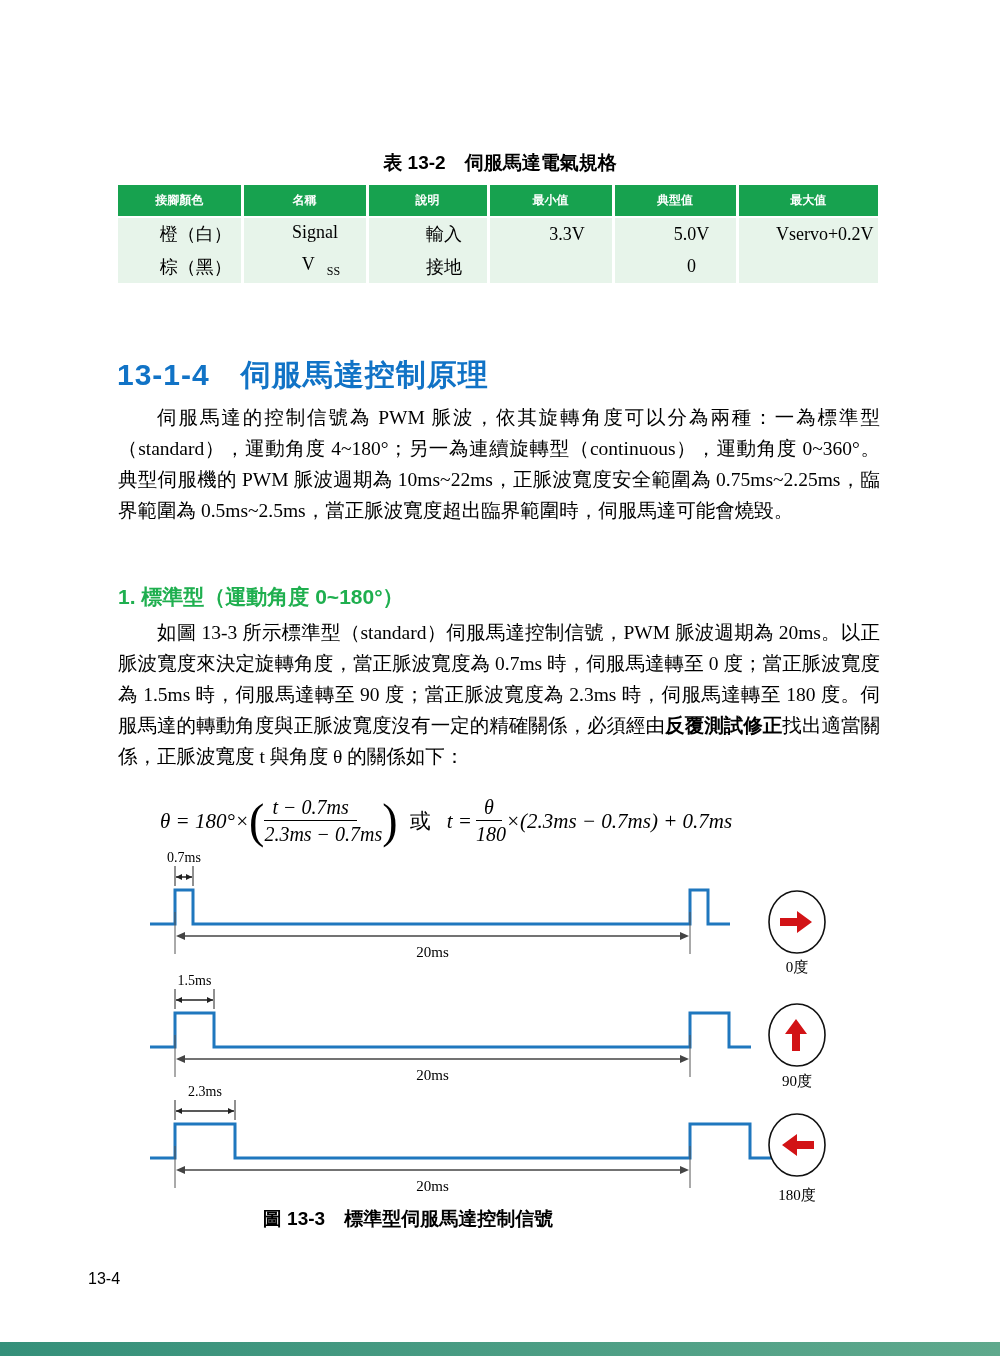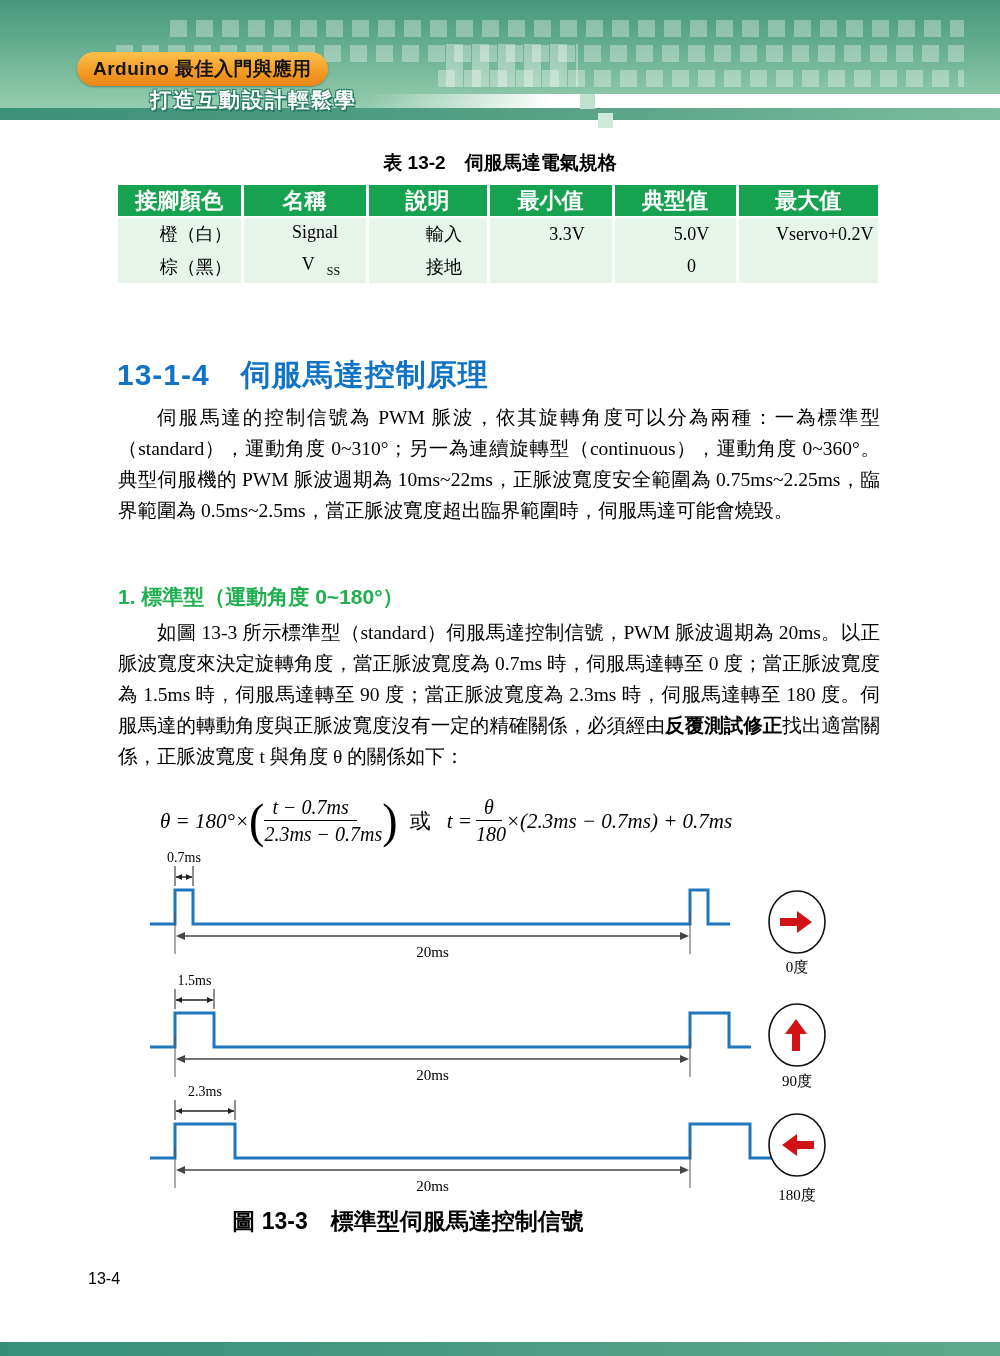--- a/index.html
+++ b/index.html
@@ -31,21 +31,21 @@
   .subtitle { position:absolute; left:150px; top:86px;
               font-family:"Liberation Sans", sans-serif; font-weight:bold; font-size:21px;
               color:#ffffff; letter-spacing:2px;
               text-shadow:1.5px 1.5px 0 #257a63, -1px -1px 0 #257a63, 1px -1px 0 #257a63, -1px 1px 0 #257a63; }
 
   
   .tbl-caption { position:absolute; top:150px; left:0; width:1000px; text-align:center;
                  font-family:"Liberation Sans", sans-serif; font-weight:600; font-size:19px; }
   table.spec { position:absolute; left:118px; top:185px; border-collapse:collapse; table-layout:fixed; }
   table.spec th { background:#17a24f; color:#fff; font-family:"Liberation Sans", sans-serif;
-                  font-weight:bold; font-size:22px; height:32px; border-right:3px solid #fff;
+                  font-weight:bold; font-size:12px; height:32px; border-right:3px solid #fff;
                   border-bottom:2px solid #fff;margin-top:19px; }
   table.spec td { height:33px; text-align:center; font-size:18px; border-right:3px solid #fff;padding-left:33px; }
   table.spec th:last-child, table.spec td:last-child { border-right:none; }
   table.spec tr.shade td { background:#e7f4ea; }
   table.spec sub { font-size:12px;margin-left:12px; }
 
   
   .h2 { position:absolute; left:117px; top:355px; color:#1173c6;
         font-family:"Liberation Sans", sans-serif; font-weight:bold; font-size:30px; letter-spacing:1px; }
   .para { position:absolute; left:118px; width:762px; font-size:19.5px; line-height:31px;
@@ -66,45 +66,31 @@
   .bigparen { font-size:46px; font-weight:300; font-style:normal; line-height:0.9;
               display:inline-block; transform:scaleY(1.05); }
   .upright { font-style:normal; margin:0 12px; }
 
   
   .wave-svg { position:absolute; left:148px; }
   .servo-svg { position:absolute; left:765px; }
   .angle-label { position:absolute; left:765px; width:64px; text-align:center;
                  font-family:Liberation Serif, serif; font-size:15px; }
   .fig-caption { position:absolute; top:1206px; left:0; width:792px; text-align:center;
-                 font-family:"Liberation Sans", sans-serif; font-weight:bold; font-size:23px;padding-left:24px; }
+                 font-family:"Liberation Sans", sans-serif; font-weight:bold; font-size:19px;padding-left:24px; }
   .page-num { position:absolute; left:88px; top:1270px;
               font-family:"Liberation Sans", sans-serif; font-size:16px; }
   .footer-bar { position:absolute; left:0; top:1342px; width:1000px; height:14px;
                 background:linear-gradient(90deg,#35907a,#5fa98d); }
 </style>
 </head>
 <body>
 
 <div class="page">
 
-  <div class="header">
-    <div class="sq-row r1"></div>
-    <div class="sq-row r2"></div>
-    <div class="sq-row r3"></div>
-    <div class="sq-bright"></div>
-    <div class="header-notch"></div>
-    <div class="header-strip"></div>
-    <div class="mini-sq" style="left:580px;top:94px;background:#bfe2cf;"></div>
-    <div class="mini-sq" style="left:598px;top:113px;background:#cfe9db;"></div>
-    <div class="logo">
-      <span>Arduino 最佳入門與應用</span>
-    </div>
-    <div class="subtitle">打造互動設計輕鬆學</div>
-  </div>
 
   <div class="tbl-caption">表 13-2　伺服馬達電氣規格</div>
   <table class="spec">
     <colgroup>
       <col style="width:124px">
         <col style="width:125px">
         <col style="width:121px">
       <col style="width:125px">
         <col style="width:124px">
         <col style="width:141px">
@@ -132,21 +118,21 @@
       <td>接地</td>
       <td></td>
       <td>0</td>
       <td></td>
     </tr>
   </tbody>
     </table>
 
   <div class="h2">13-1-4　伺服馬達控制原理</div>
 
-  <div class="para p1">伺服馬達的控制信號為 PWM 脈波，依其旋轉角度可以分為兩種：一為標準型（standard），運動角度 0~310°；另一為連續旋轉型（continuous），運動角度 0~360°。典型伺服機的 PWM 脈波週期為 10ms~22ms，正脈波寬度安全範圍為 0.75ms~2.25ms，臨界範圍為 0.5ms~2.5ms，當正脈波寬度超出臨界範圍時，伺服馬達可能會燒毀。</div>
+  <div class="para p1">伺服馬達的控制信號為 PWM 脈波，依其旋轉角度可以分為兩種：一為標準型（standard），運動角度 4~180°；另一為連續旋轉型（continuous），運動角度 0~360°。典型伺服機的 PWM 脈波週期為 10ms~22ms，正脈波寬度安全範圍為 0.75ms~2.25ms，臨界範圍為 0.5ms~2.5ms，當正脈波寬度超出臨界範圍時，伺服馬達可能會燒毀。</div>
 
   <div class="h3">1. 標準型（運動角度 0~180°）</div>
 
   <div class="para p2"><span>如圖 13-3 所示標準型（standard）伺服馬達控制信號，PWM 脈波週期為 20ms。以正脈波寬度來決定旋轉角度，當正脈波寬度為 0.7ms 時，伺服馬達轉至 0 度；當正脈波寬度為 1.5ms 時，伺服馬達轉至 90 度；當正脈波寬度為 2.3ms 時，伺服馬達轉至 180 度。伺服馬達的轉動角度與正脈波寬度沒有一定的精確關係，必須經由</span><span class="hl">反覆測試修正</span><span>找出適當關係，正脈波寬度 t 與角度 θ 的關係如下：</span></div>
 
   <div class="formula">
     <span>θ = 180°×</span>
     <span class="bigparen">(</span>
     <span class="frac">
       <span class="num">t − 0.7ms</span>

